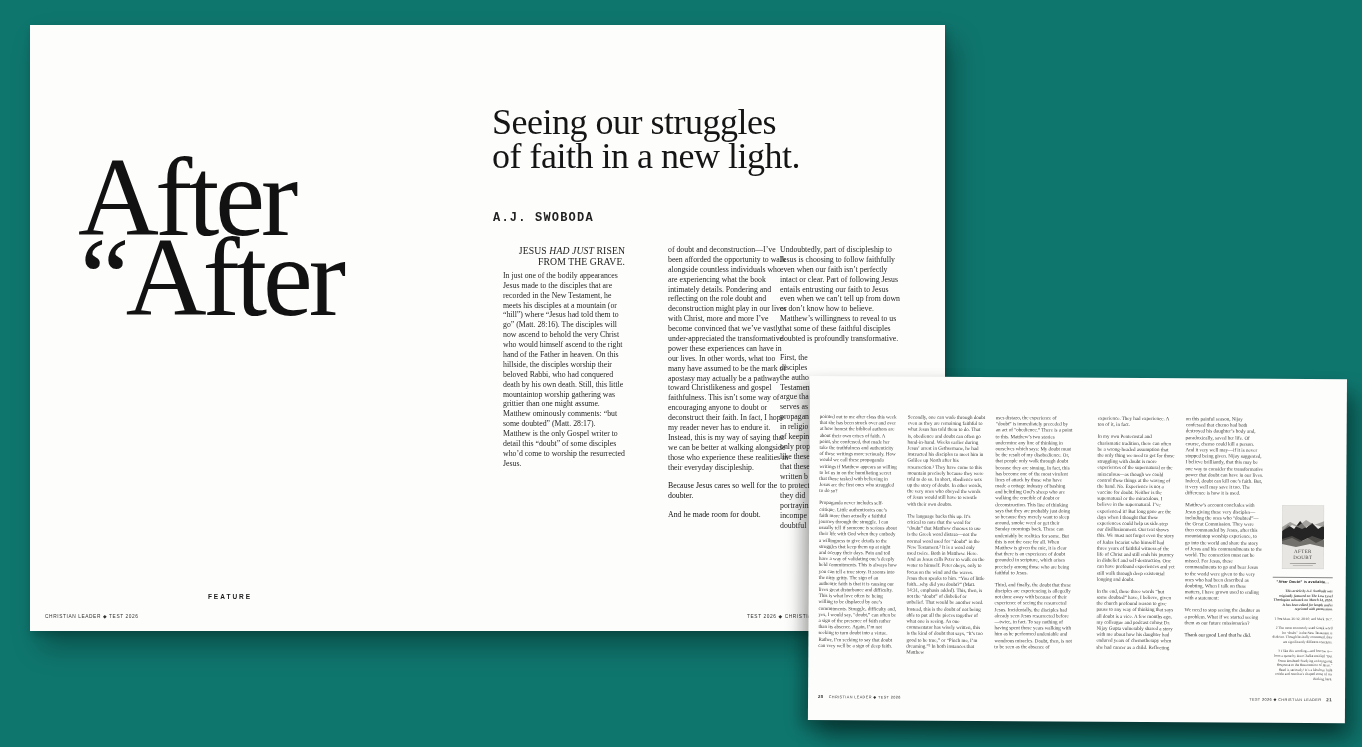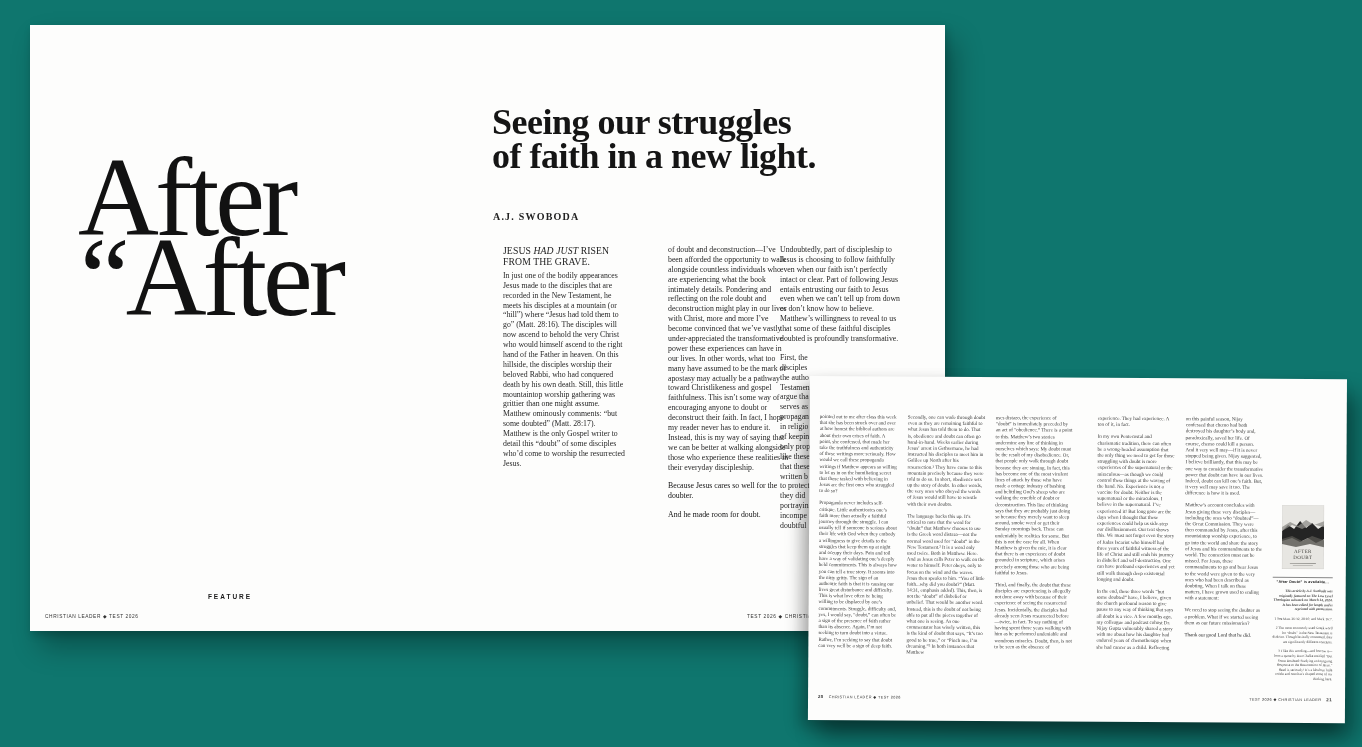--- a/index.html
+++ b/index.html
@@ -13,29 +13,29 @@
   #sheet2{left:810px;top:376px;width:537px;height:344px;
           transform:rotate(.35deg);transform-origin:top left;
           box-shadow:-8px 8px 16px rgba(0,0,0,.28), 10px 16px 22px rgba(0,0,0,.38);}
 
   
   .bigline{position:absolute;font-family:"Liberation Serif",serif;font-size:112px;
            line-height:1;letter-spacing:-4px;color:#121212;white-space:nowrap;}
 
   
   #headline{position:absolute;left:462px;top:80px;font-size:36px;line-height:34px;
-            letter-spacing:-.5px;color:#151515;font-weight:bold;}
-  #byline{position:absolute;left:463px;top:186px;font-family:Liberation Serif, serif;
-          font-size:10px;font-weight:bold;letter-spacing:1.2px;color:#222;}
+            letter-spacing:-.5px;color:#151515;}
+  #byline{position:absolute;left:463px;top:186px;font-family:Liberation Mono, monospace;
+          font-size:12px;font-weight:bold;letter-spacing:1.2px;color:#222;}
 
   
   .s1col{position:absolute;top:220px;width:122px;font-size:7.8px;line-height:1.27;
          color:#262626;text-align:left;}
   .s1col .p{margin:0 0 9px 0;}
-  .leadin{font-size:9.7px;line-height:1.18;letter-spacing:.1px;margin:0 0 3px 0;color:#1c1c1c;}
+  .leadin{font-size:9.7px;line-height:1.18;letter-spacing:.1px;margin:0 0 3px 0;color:#1c1c1c;text-align:right;}
   .boldp{font-weight:normal;color:#111;}
   .frag{white-space:pre-line;margin-top:9px;}
 
   #feature{position:absolute;left:150px;top:568px;width:100px;text-align:center;
            font-family:"Liberation Sans",sans-serif;font-size:6.5px;font-weight:bold;
            letter-spacing:2px;color:#1a1a1a;}
   .s1footer{position:absolute;top:589px;font-family:"Liberation Sans",sans-serif;
             font-size:4.8px;letter-spacing:.6px;color:#333;white-space:nowrap;}
   #s1footL{left:15px;}
   #s1footR{left:717px;}

